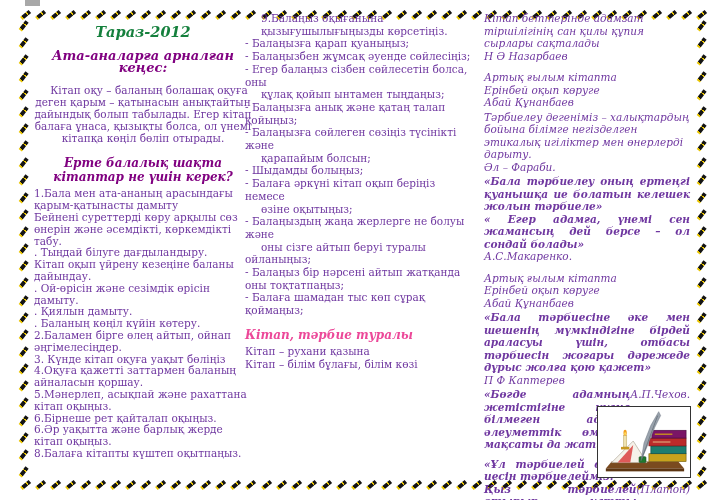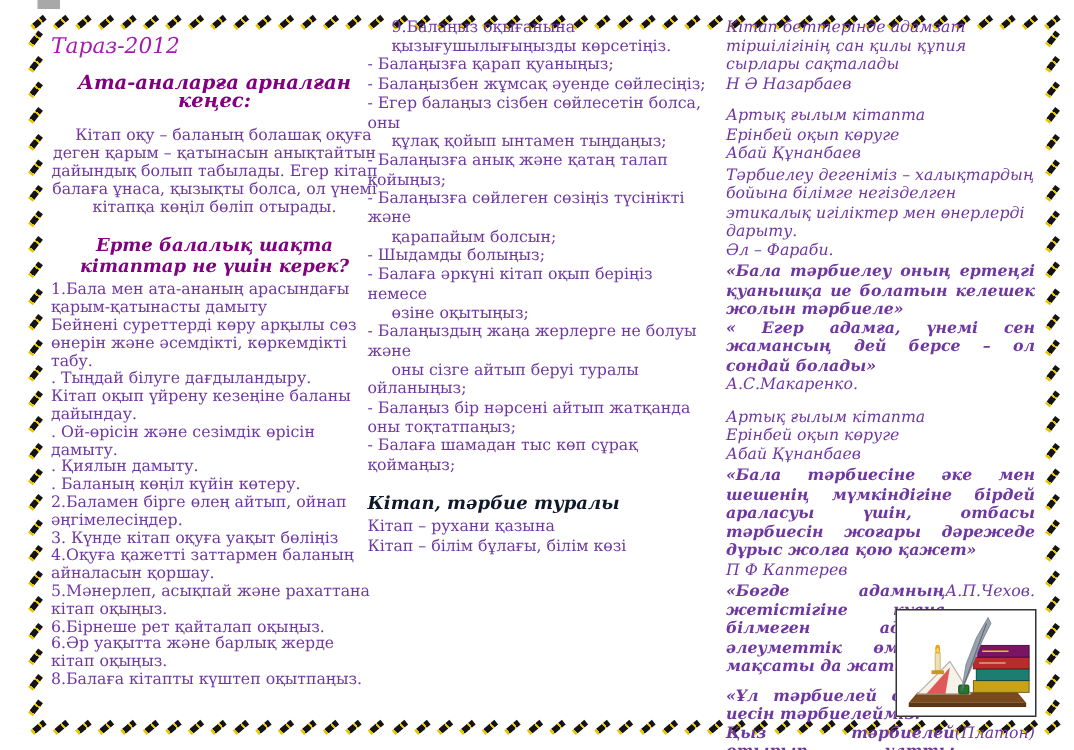--- a/index.html
+++ b/index.html
@@ -19,30 +19,30 @@
   .pencil {
     width:11px; height:3.6px; flex:0 0 auto;
     background:linear-gradient(90deg,#e8c400 0 16%,#141414 16% 60%,#e8c400 60% 72%,#141414 72% 100%);
     transform:rotate(-40deg);
   }
   .pb-vert .pencil { transform:rotate(-52deg); }
 
   .col { position:absolute; color:#6f37a0; }
   
   .col1 { left:34px; top:26px; width:218px; font-size:10.5px; line-height:11.8px; }
-  .title { text-align:left; color:#a21caf; font-weight:normal; font-style:italic; font-size:14.5px; margin-bottom:12px; }
+  .title { text-align:center; color:#15803d; font-weight:bold; font-style:italic; font-size:14.5px; margin-bottom:12px; }
   .subtitle { text-align:center; color:#800080; font-weight:bold; font-style:italic; font-size:13px; margin-bottom:12px; }
   .intro { margin:0 0 12px 0; text-indent:12px; text-align:center; }
   .h2 { text-align:center; color:#800080; font-weight:bold; font-style:italic; font-size:12px; line-height:14px; margin-bottom:4px; }
   .list .line { min-height:11.8px; }
 
   
   .col2 { left:245px; top:12px; width:230px; font-size:10.5px; line-height:12.7px; }
   .col2 .ind { padding-left:16px; }
-  .h3 { color:#0f172a; font-weight:bold; font-style:italic; font-size:12px; margin-top:12px; margin-bottom:3px; }
+  .h3 { color:#ec4899; font-weight:bold; font-style:italic; font-size:12px; margin-top:12px; margin-bottom:3px; }
   .qline { line-height:13px; }
   .script-par { margin:12px 0 0 0; font-style:italic; text-indent:10px; line-height:13.2px; text-align:justify; }
 
   
   .col3 { left:484px; top:12px; width:206px; font-size:10.5px; line-height:12.5px; font-style:italic; }
   .col3 .q  { text-align:left; }
   .col3 .qb { font-weight:bold; text-align:justify; }
   .col3 .a  { text-align:left; padding-right:4px; margin-bottom:2px; }
   .col3 .gap { height:7px; }
   .col3 .split { display:flex; justify-content:space-between; font-weight:bold; }

